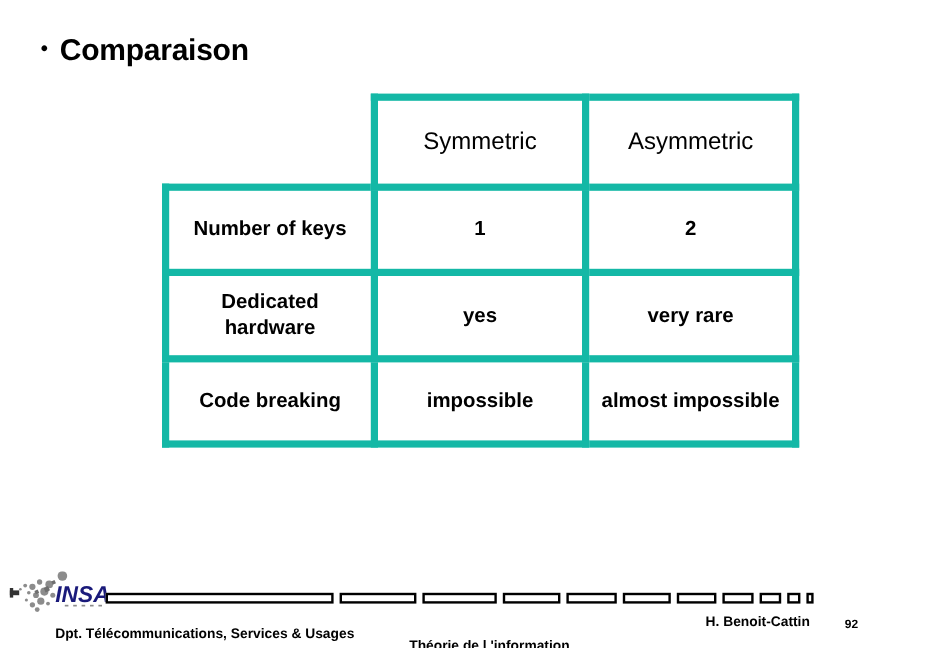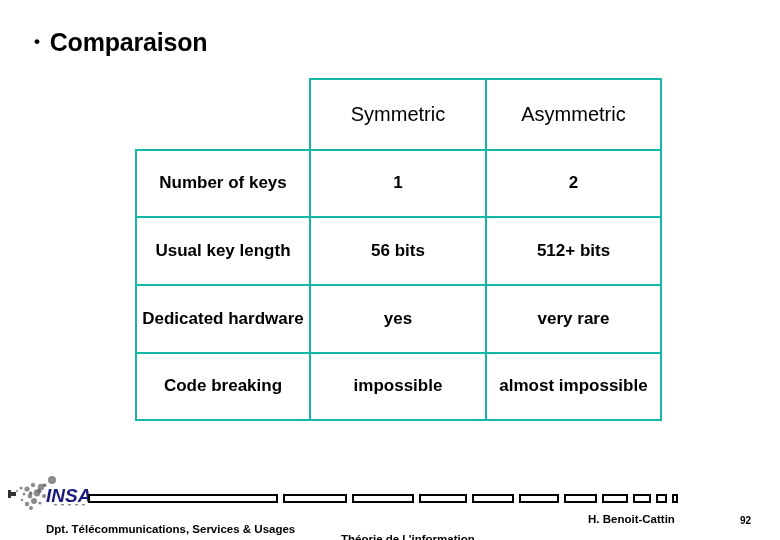--- a/index.html
+++ b/index.html
@@ -38,21 +38,21 @@
   
   #comparison-table {
     position: absolute;
     left: 135px;
     top: 78px;
     border-collapse: collapse;
     table-layout: fixed;
   }
   #comparison-table td,
   #comparison-table th {
-    border: 2px solid #14b8a6;
+    border: 6px solid #14b8a6;
     text-align: center;
     vertical-align: middle;
     font-weight: bold;
     font-size: 17px;
     line-height: 1.22;
     padding: 2px 4px;
   }
   #comparison-table col.c-label { width: 174px; }
   #comparison-table col.c-sym   { width: 176px; }
   #comparison-table col.c-asym  { width: 175px; }
@@ -104,21 +104,21 @@
   .footer-text {
     position: absolute;
     font-size: 11.5px;
     font-weight: bold;
     white-space: nowrap;
     letter-spacing: 0px;
   }
   #footer-dept      { left: 46px;  top: 523px; }
   #footer-course    { left: 341px; top: 533px; }
   #footer-author    { left: 588px; top: 513px; }
-  #footer-pagenum   { left: 740px; top: 515px; font-size: 10px; }
+  #footer-pagenum   { left: 704px; top: 515px; font-size: 10px; }
 </style>
 </head>
 <body>
 
 <div id="slide-title">
   <span class="bullet">•</span>
   <span>Comparaison</span>
 </div>
 
 <table id="comparison-table">
@@ -132,25 +132,20 @@
       <th class="corner"></th>
       <th>Symmetric</th>
       <th>Asymmetric</th>
     </tr>
   </thead>
   <tbody>
     <tr class="r1">
       <td class="row-label">Number of keys</td>
       <td>1</td>
       <td>2</td>
-    </tr>
-    <tr class="r2">
-      <td class="row-label">Usual key length</td>
-      <td>56 bits</td>
-      <td>512+ bits</td>
     </tr>
     <tr class="r4">
       <td class="row-label">Dedicated hardware</td>
       <td>yes</td>
       <td>very rare</td>
     </tr>
     <tr class="r5">
       <td class="row-label">Code breaking</td>
       <td>impossible</td>
       <td>almost impossible</td>

